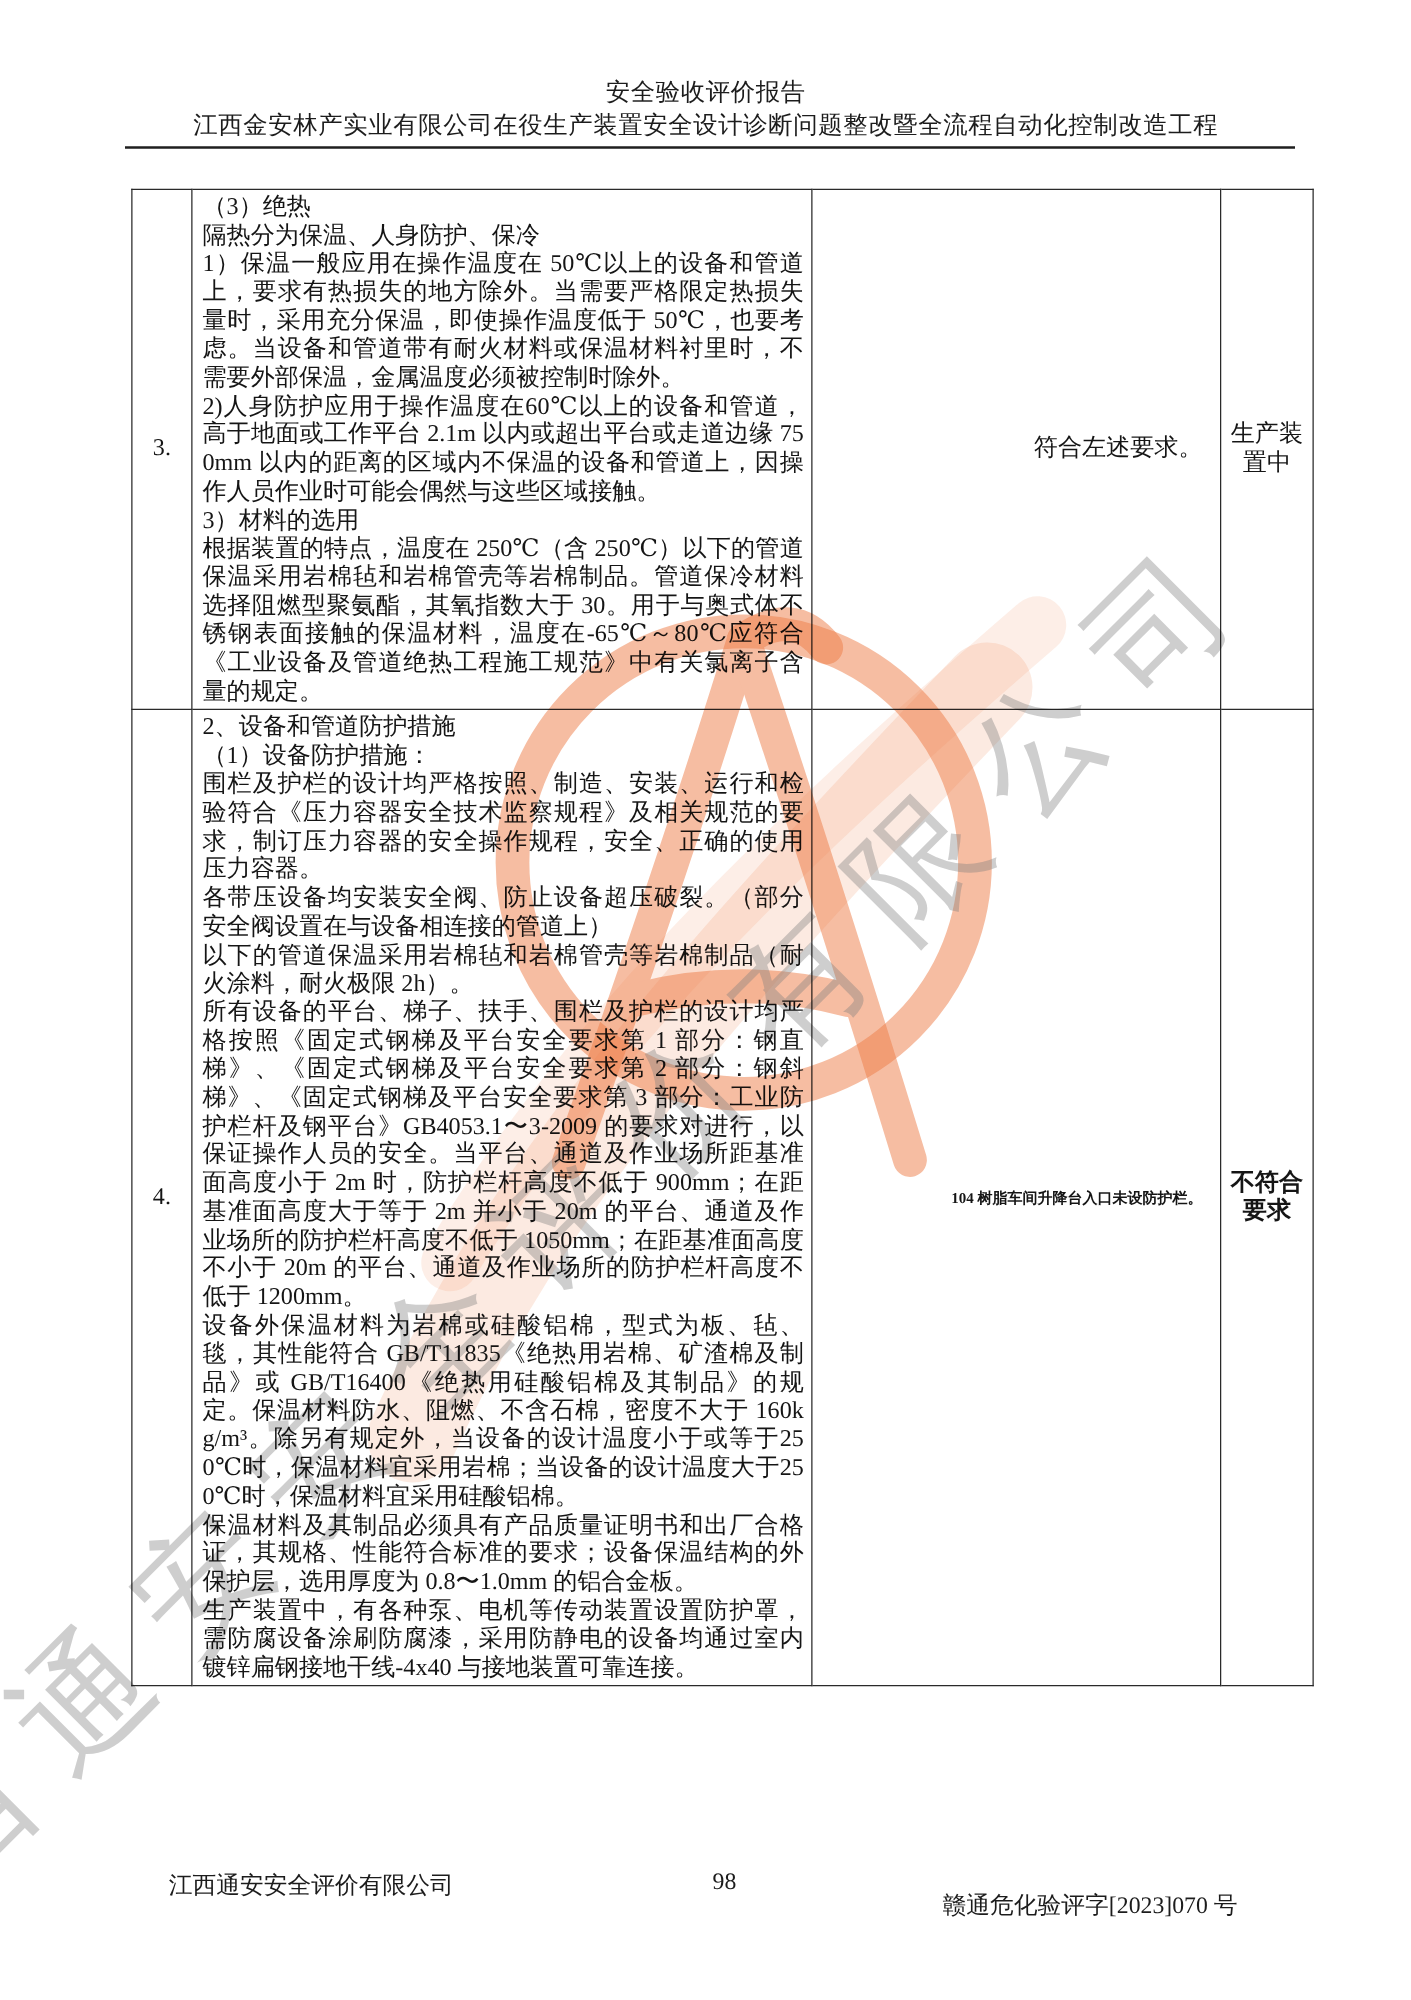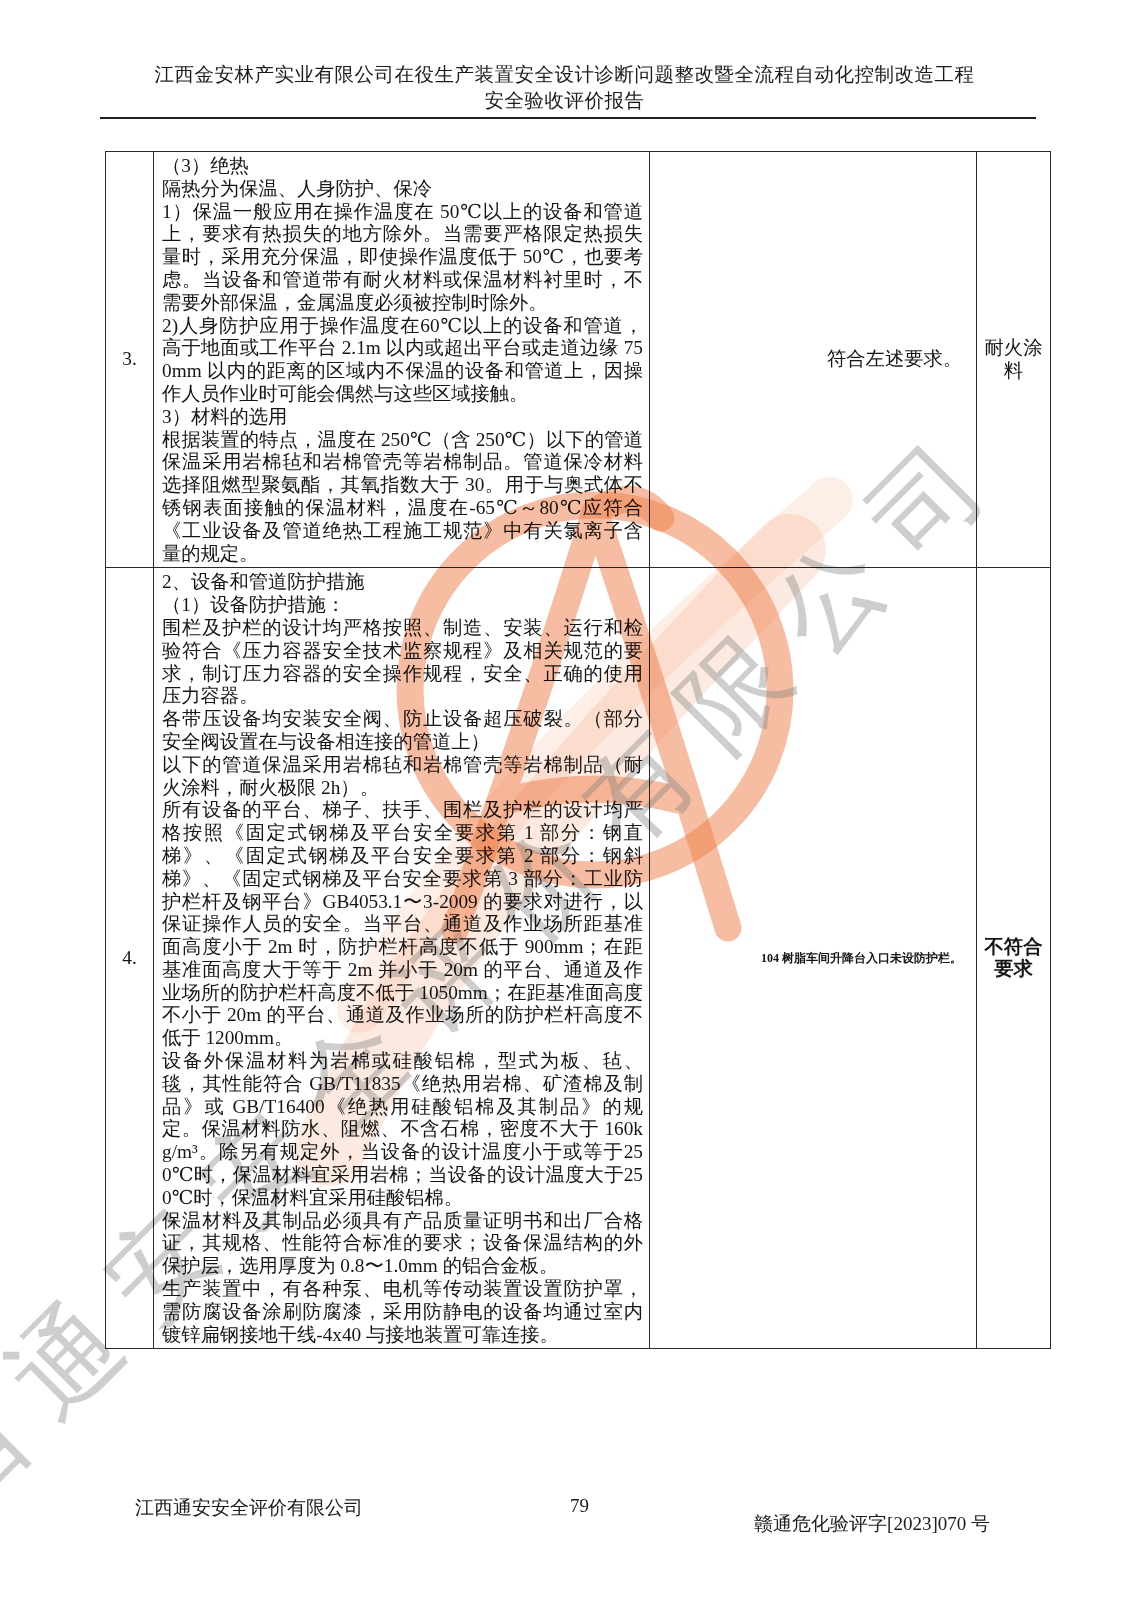--- a/index.html
+++ b/index.html
@@ -69,22 +69,22 @@
   .footer-left{position:absolute;left:135px;top:0;}
   .footer-page{position:absolute;left:570px;top:0;}
   .footer-right{position:absolute;right:139px;top:16px;}
 </style>
 </head>
 <body>
 
 <div class="page">
 
   <div class="doc-header">
+    <div>安全验收评价报告</div>
     <div>江西金安林产实业有限公司在役生产装置安全设计诊断问题整改暨全流程自动化控制改造工程</div>
-    <div>安全验收评价报告</div>
   </div>
   <div class="header-rule"></div>
 
   <table class="report">
     <colgroup>
       <col class="c-no">
         <col class="c-content">
         <col class="c-finding">
         <col class="c-conclusion">
     </colgroup>
@@ -93,21 +93,21 @@
       <td class="cell-no">3.</td>
       <td class="cell-content">
         <p>（3）绝热</p>
         <p>隔热分为保温、人身防护、保冷</p>
         <p>1）保温一般应用在操作温度在 50℃以上的设备和管道上，要求有热损失的地方除外。当需要严格限定热损失量时，采用充分保温，即使操作温度低于 50℃，也要考虑。当设备和管道带有耐火材料或保温材料衬里时，不需要外部保温，金属温度必须被控制时除外。</p>
         <p>2)人身防护应用于操作温度在60℃以上的设备和管道，高于地面或工作平台 2.1m 以内或超出平台或走道边缘 750mm 以内的距离的区域内不保温的设备和管道上，因操作人员作业时可能会偶然与这些区域接触。</p>
         <p>3）材料的选用</p>
         <p>根据装置的特点，温度在 250℃（含 250℃）以下的管道保温采用岩棉毡和岩棉管壳等岩棉制品。管道保冷材料选择阻燃型聚氨酯，其氧指数大于 30。用于与奥式体不锈钢表面接触的保温材料，温度在-65℃～80℃应符合《工业设备及管道绝热工程施工规范》中有关氯离子含量的规定。</p>
       </td>
       <td class="cell-finding">符合左述要求。</td>
-      <td class="cell-conclusion">耐火涂料</td>
+      <td class="cell-conclusion">生产装置中</td>
     </tr>
     <tr class="row-4">
       <td class="cell-no">4.</td>
       <td class="cell-content">
         <p>2、设备和管道防护措施</p>
         <p>（1）设备防护措施：</p>
         <p>围栏及护栏的设计均严格按照、制造、安装、运行和检验符合《压力容器安全技术监察规程》及相关规范的要求，制订压力容器的安全操作规程，安全、正确的使用压力容器。</p>
         <p>各带压设备均安装安全阀、防止设备超压破裂。（部分安全阀设置在与设备相连接的管道上）</p>
         <p>以下的管道保温采用岩棉毡和岩棉管壳等岩棉制品（耐火涂料，耐火极限 2h）。</p>
         <p>所有设备的平台、梯子、扶手、围栏及护栏的设计均严格按照《固定式钢梯及平台安全要求第 1 部分：钢直梯》、《固定式钢梯及平台安全要求第 2 部分：钢斜梯》、《固定式钢梯及平台安全要求第 3 部分：工业防护栏杆及钢平台》GB4053.1〜3-2009 的要求对进行，以保证操作人员的安全。当平台、通道及作业场所距基准面高度小于 2m 时，防护栏杆高度不低于 900mm；在距基准面高度大于等于 2m 并小于 20m 的平台、通道及作业场所的防护栏杆高度不低于 1050mm；在距基准面高度不小于 20m 的平台、通道及作业场所的防护栏杆高度不低于 1200mm。</p>
@@ -134,17 +134,17 @@
         <path d="M 595,512 Q 655,690 728,928"></path>
         <path d="M 508,800 Q 595,778 678,800"></path>
         <path d="M 595,512 q 40,-28 66,6"></path>
       </g>
     </svg>
     <div class="wm-gray">江西通安安全评价有限公司</div>
   </div>
 
   <div class="doc-footer">
     <span class="footer-left">江西通安安全评价有限公司</span>
-    <span class="footer-page">79</span>
+    <span class="footer-page">98</span>
     <span class="footer-right">赣通危化验评字[2023]070 号</span>
   </div>
 
 </div>
 
 </body></html>

